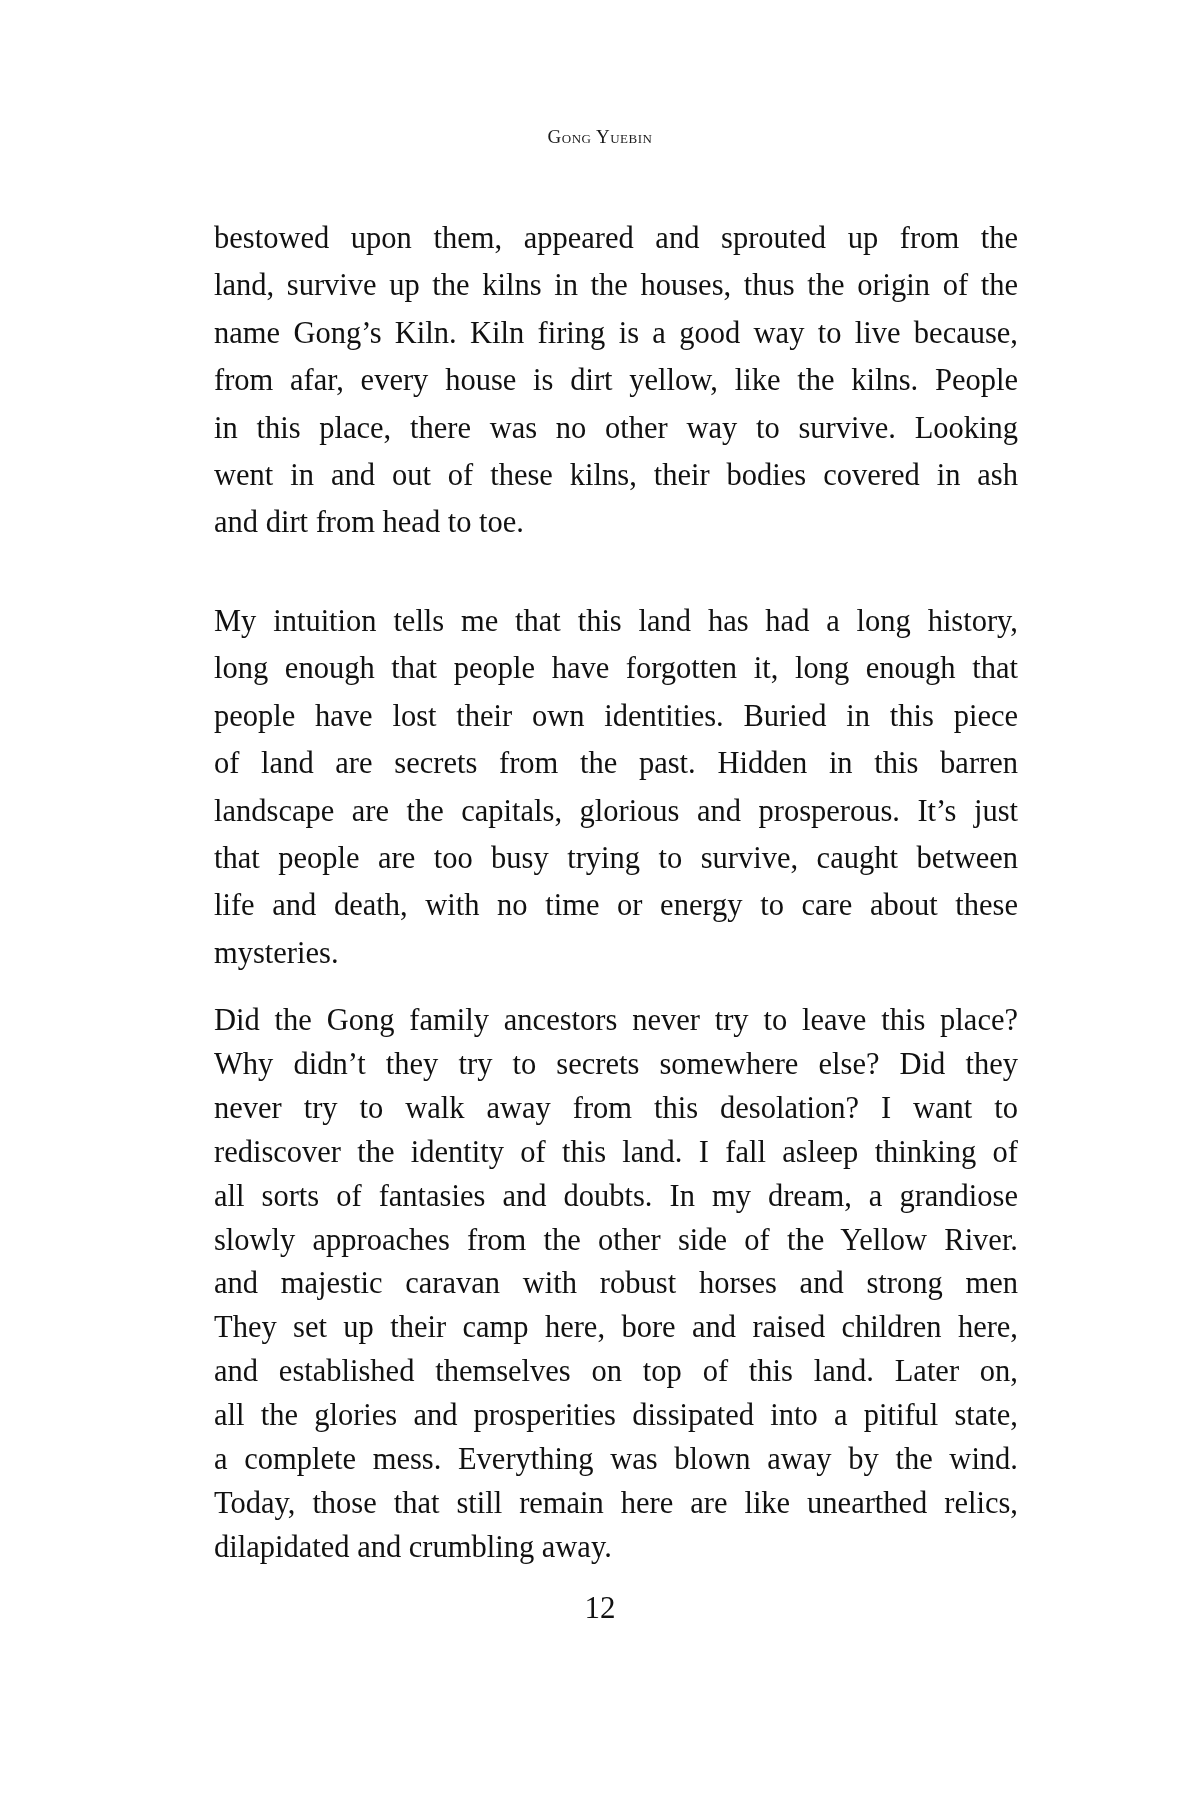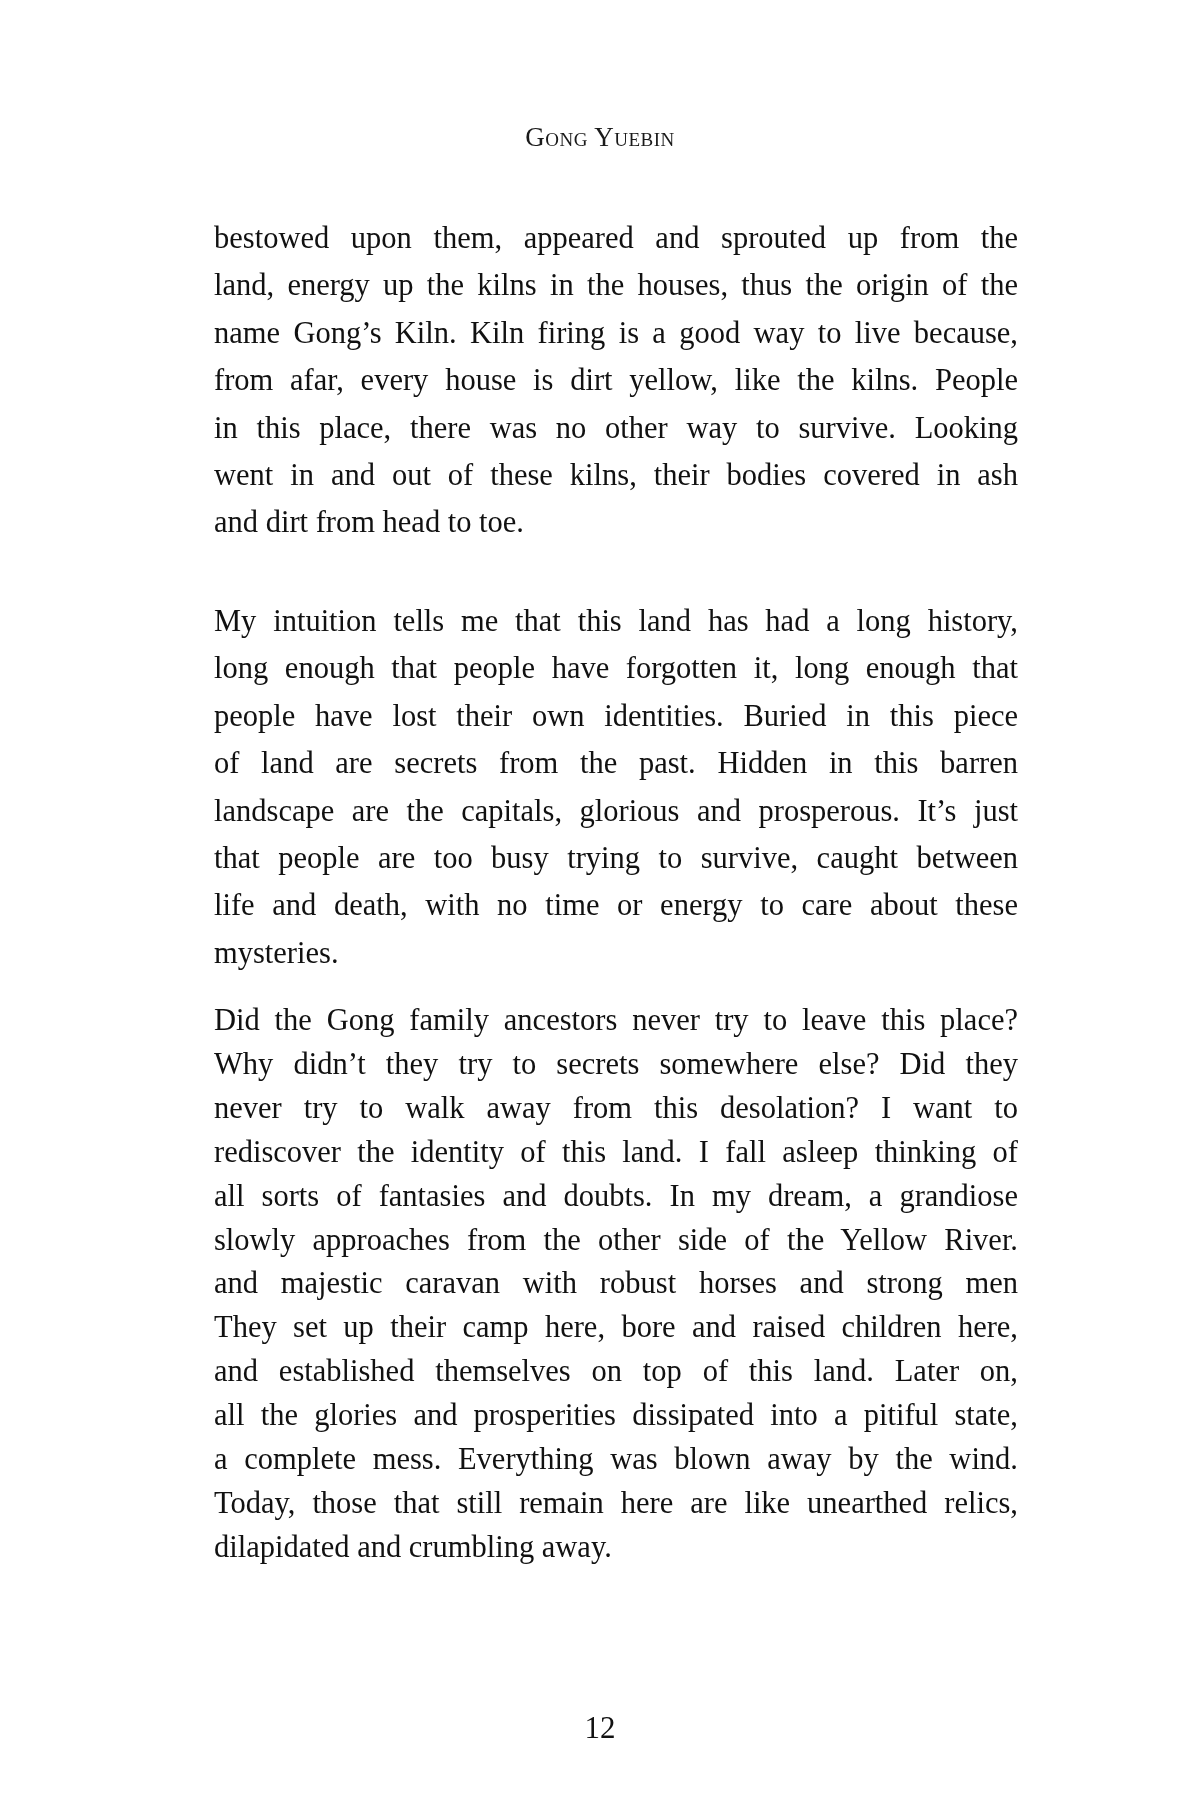--- a/index.html
+++ b/index.html
@@ -4,47 +4,47 @@
 <style>
   html, body { margin: 0; padding: 0; background: #ffffff; }
   body { width: 1200px; height: 1800px; position: relative; overflow: hidden; }
   .page {
     position: absolute; left: 0; top: 0; width: 1200px; height: 1800px;
     background: #ffffff; color: #111111;
     font-family: "Liberation Serif", "DejaVu Serif", serif;
   }
   .running-head {
     position: absolute; left: 0; width: 1200px; top: 122px;
-    text-align: center; font-size: 27px; letter-spacing: 0.5px;
+    text-align: center; font-size: 19px; letter-spacing: 0.5px;
     font-variant: small-caps; line-height: 30px; color: #1a1a1a;
   }
   .para {
     position: absolute; left: 198px; width: 804px;
     font-size: 30.5px; text-align: justify; color: #111111;
     margin: 16px;
   }
   .para .ln { display: block; white-space: nowrap; text-align-last: justify; }
   .para .ln.last { text-align-last: left; }
   #p1 { top: 199px; line-height: 47.4px; }
   #p2 { top: 582px; line-height: 47.4px; }
   #p3 { top: 983px; line-height: 43.9px; }
   .folio {
-    position: absolute; left: 0; width: 1200px; top: 1708px;
+    position: absolute; left: 0; width: 1200px; top: 1588px;
     text-align: center; font-size: 31px; line-height: 40px; color: #111111;
   }
 </style>
 </head>
 <body>
 
 <div class="page">
   <div class="running-head">Gong Yuebin</div>
 
   <div class="para" id="p1">
     <span class="ln">bestowed upon them, appeared and sprouted up from the</span>
-    <span class="ln">land, energy up the kilns in the houses, thus the origin of the</span>
+    <span class="ln">land, survive up the kilns in the houses, thus the origin of the</span>
     <span class="ln">name Gong’s Kiln. Kiln firing is a good way to live because,</span>
     <span class="ln">from afar, every house is dirt yellow, like the kilns. People</span>
     <span class="ln">in this place, there was no other way to survive. Looking</span>
     <span class="ln">went in and out of these kilns, their bodies covered in ash</span>
     <span class="ln last">and dirt from head to toe.</span>
   </div>
 
   <div class="para" id="p2">
     <span class="ln">My intuition tells me that this land has had a long history,</span>
     <span class="ln">long enough that people have forgotten it, long enough that</span>

